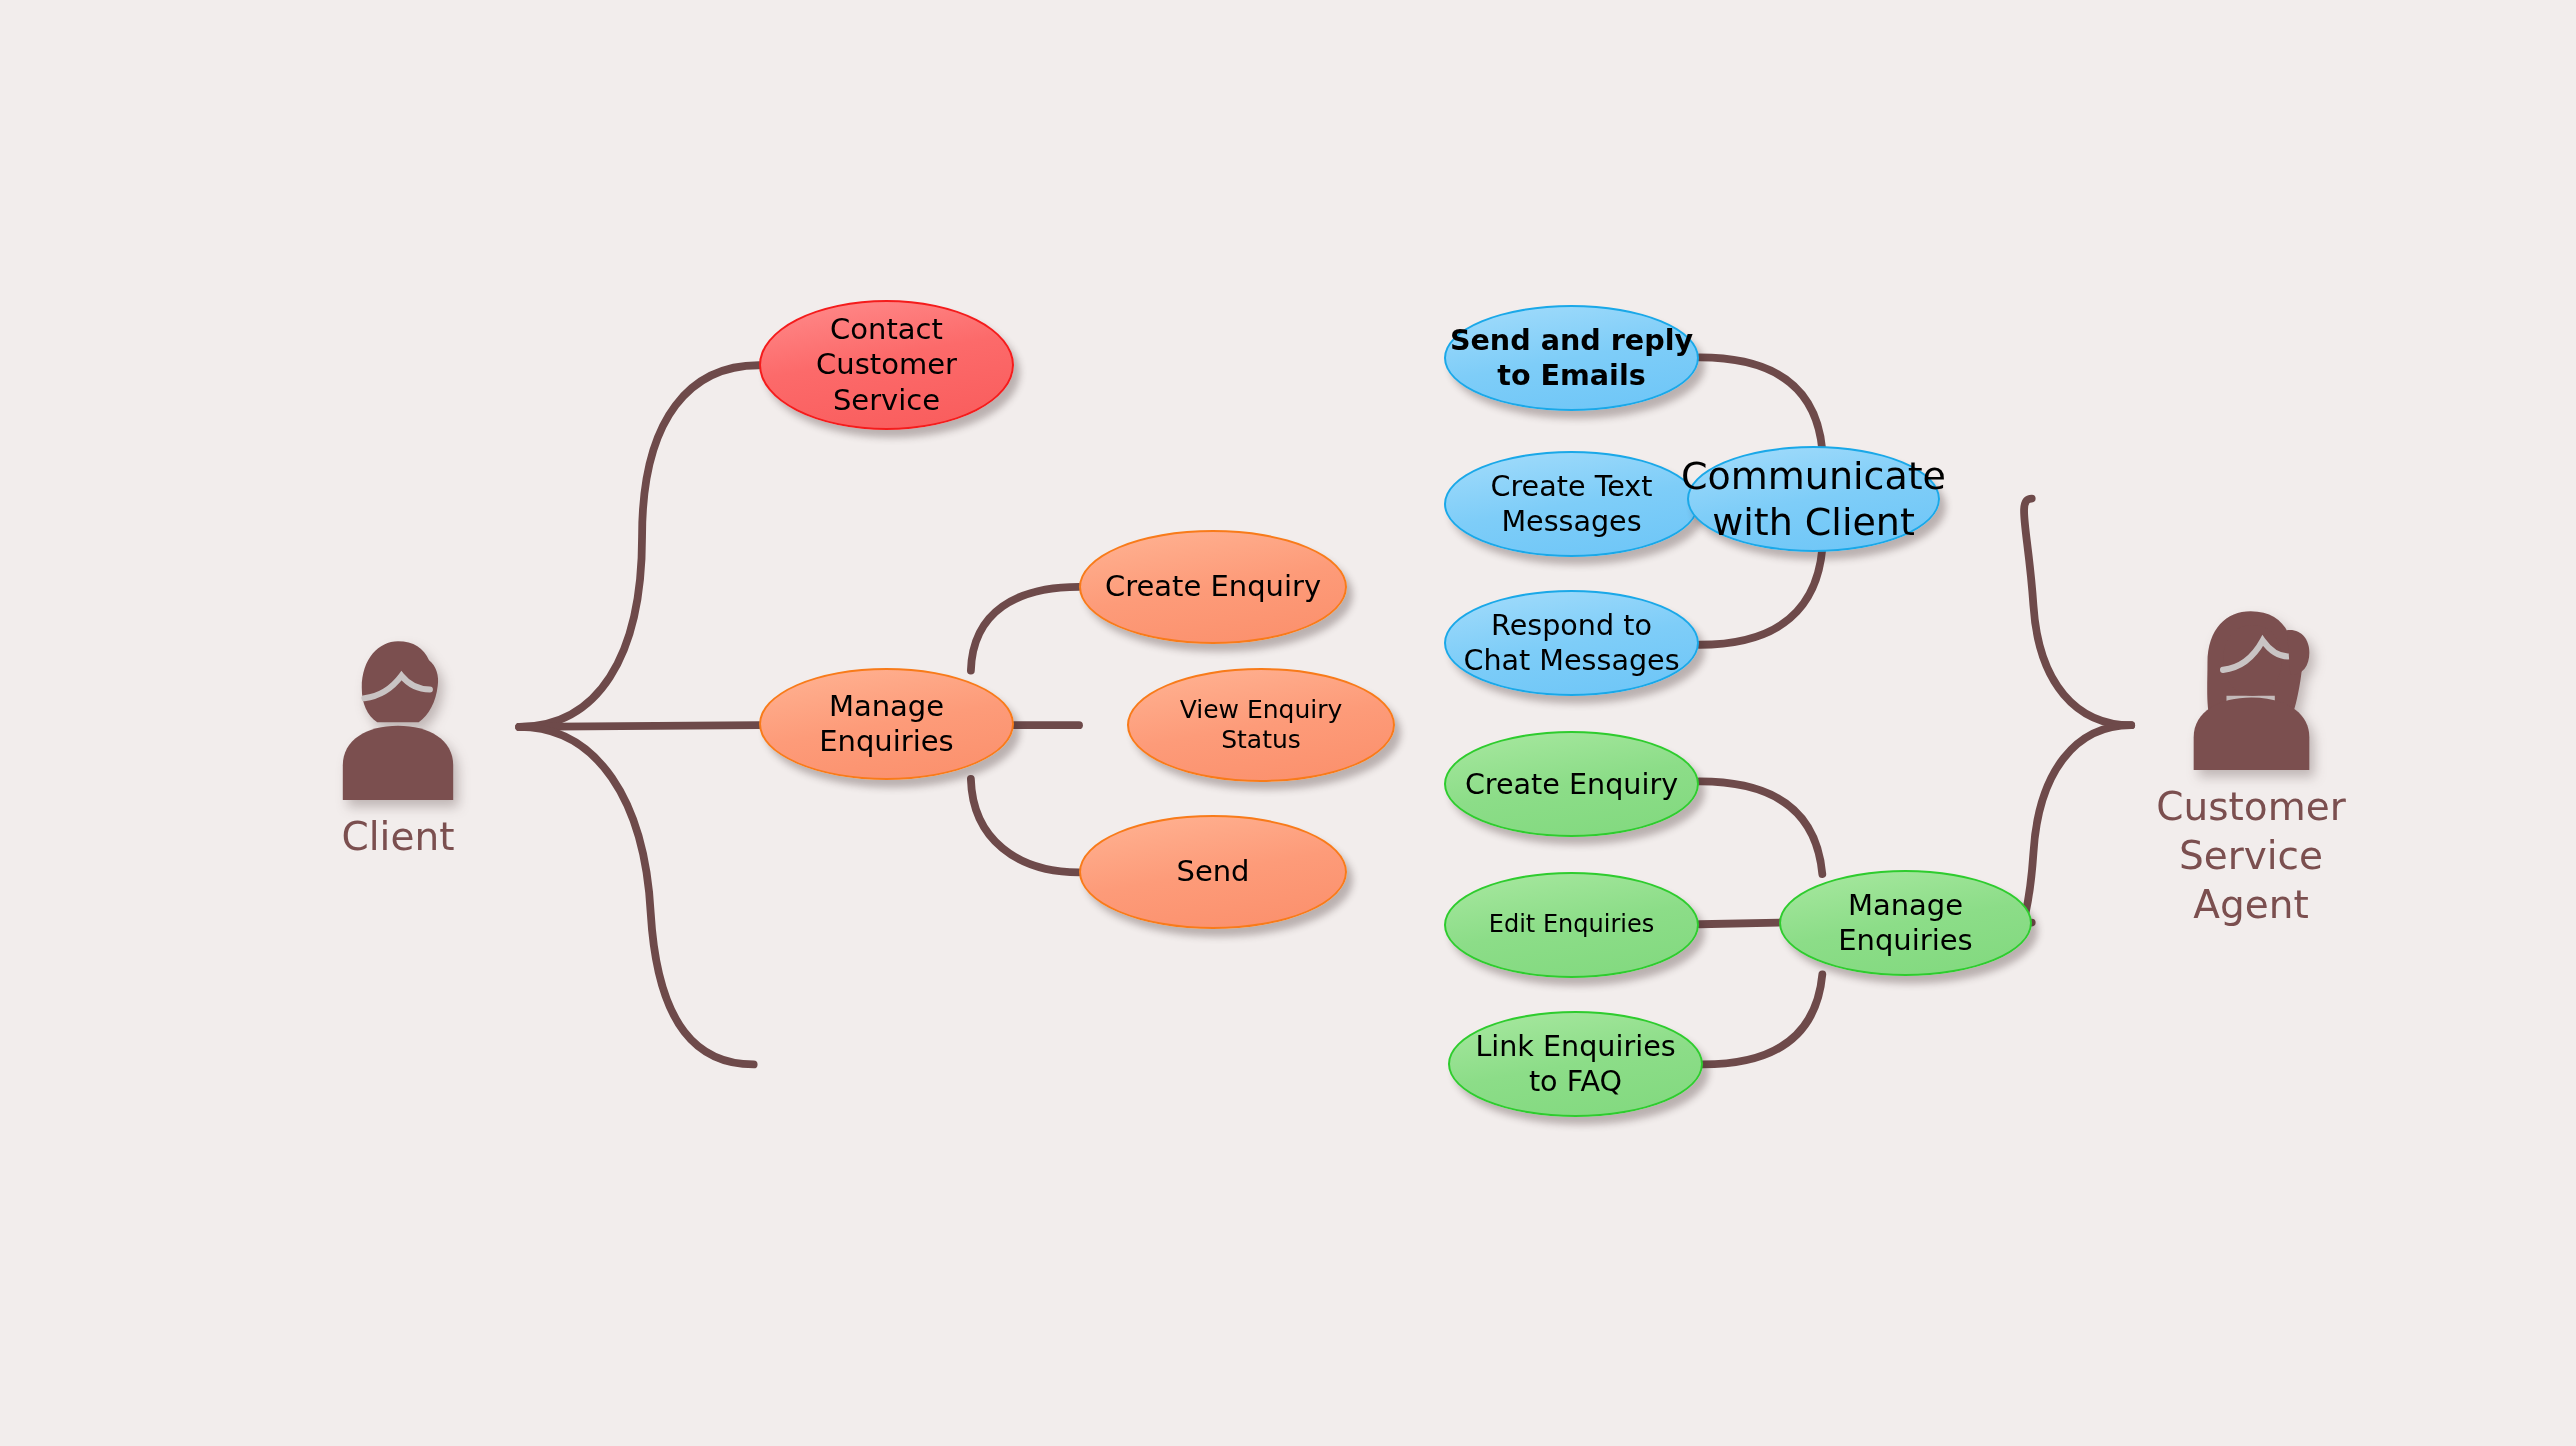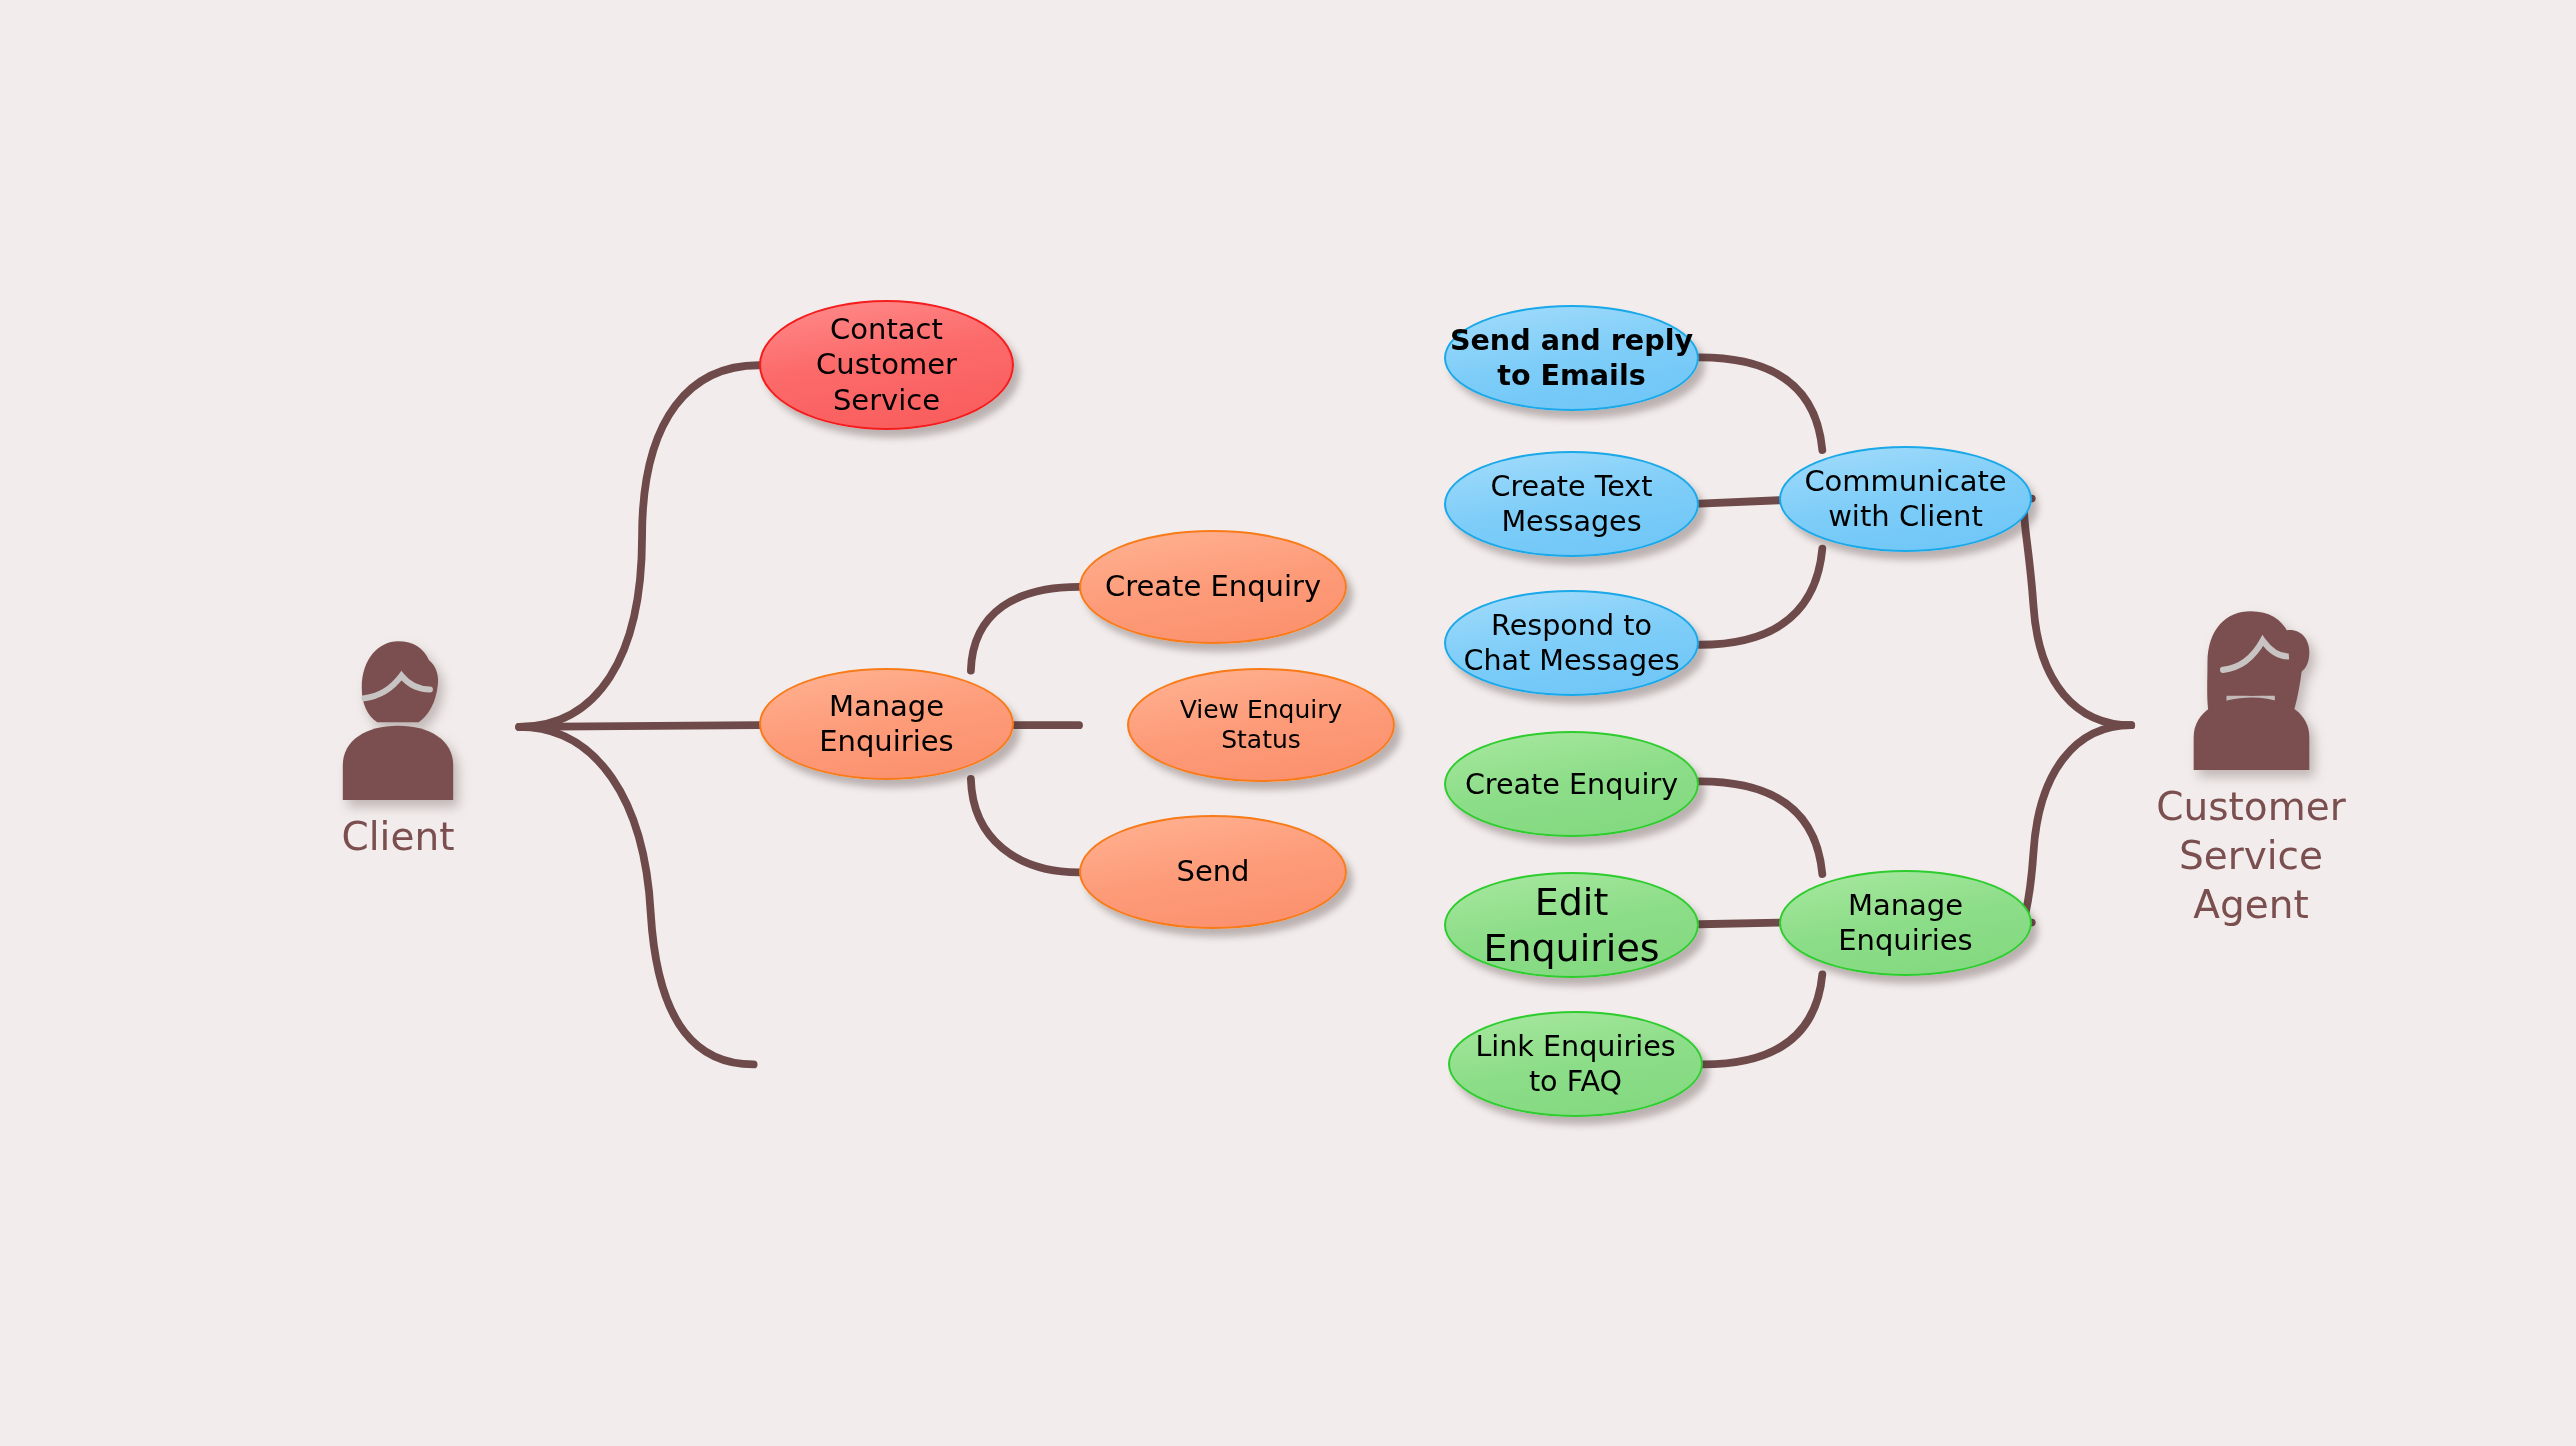--- a/index.html
+++ b/index.html
@@ -171,26 +171,26 @@
 
   <div class="usecase uc-blue" style="left:1444px; top:305px; width:255px; height:106px; font-size:28.6px;font-weight:bold;">Send and reply
 to Emails</div>
 
   <div class="usecase uc-blue" style="left:1444px; top:590px; width:255px; height:106px; font-size:28.6px;">Respond to
 Chat Messages</div>
 
   <div class="usecase uc-blue" style="left:1444px; top:451px; width:255px; height:106px; font-size:28.6px;">Create Text
 Messages</div>
 
-  <div class="usecase uc-blue" style="left:1779px; top:446px; width:253px; height:106px; font-size:29px;">Communicate
+  <div class="usecase uc-blue" style="left:1687px; top:446px; width:253px; height:106px; font-size:38px;">Communicate
 with Client</div>
 
   <div class="usecase uc-green" style="left:1444px; top:731px; width:255px; height:106px; font-size:28.6px;">Create Enquiry</div>
 
-  <div class="usecase uc-green" style="left:1444px; top:872px; width:255px; height:106px; font-size:38px;">Edit Enquiries</div>
+  <div class="usecase uc-green" style="left:1444px; top:872px; width:255px; height:106px; font-size:24px;">Edit Enquiries</div>
 
   <div class="usecase uc-green" style="left:1448px; top:1011px; width:255px; height:106px; font-size:28.6px;">Link Enquiries
 to FAQ</div>
 
   <div class="usecase uc-green" style="left:1779px; top:870px; width:253px; height:106px; font-size:29px;">Manage
 Enquiries</div>
 
 </div>
 
 

